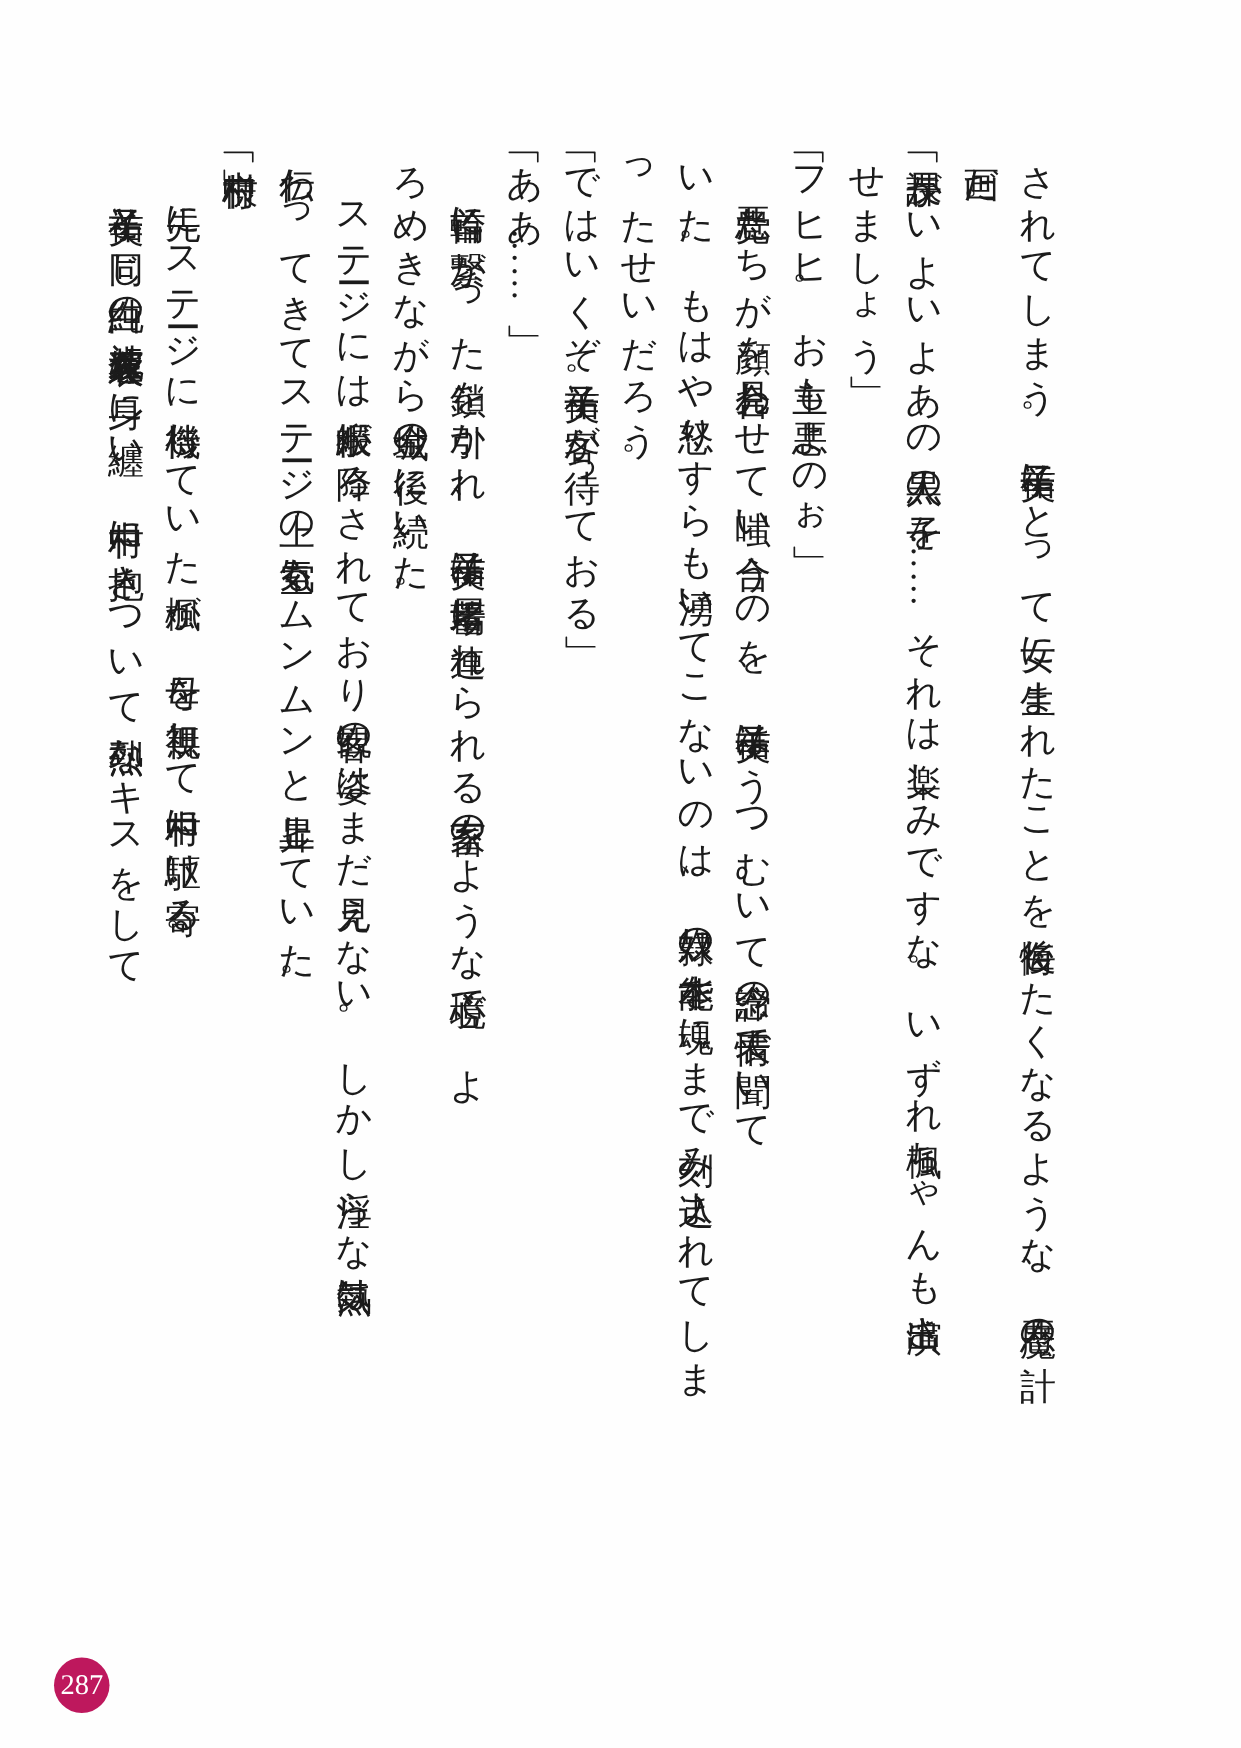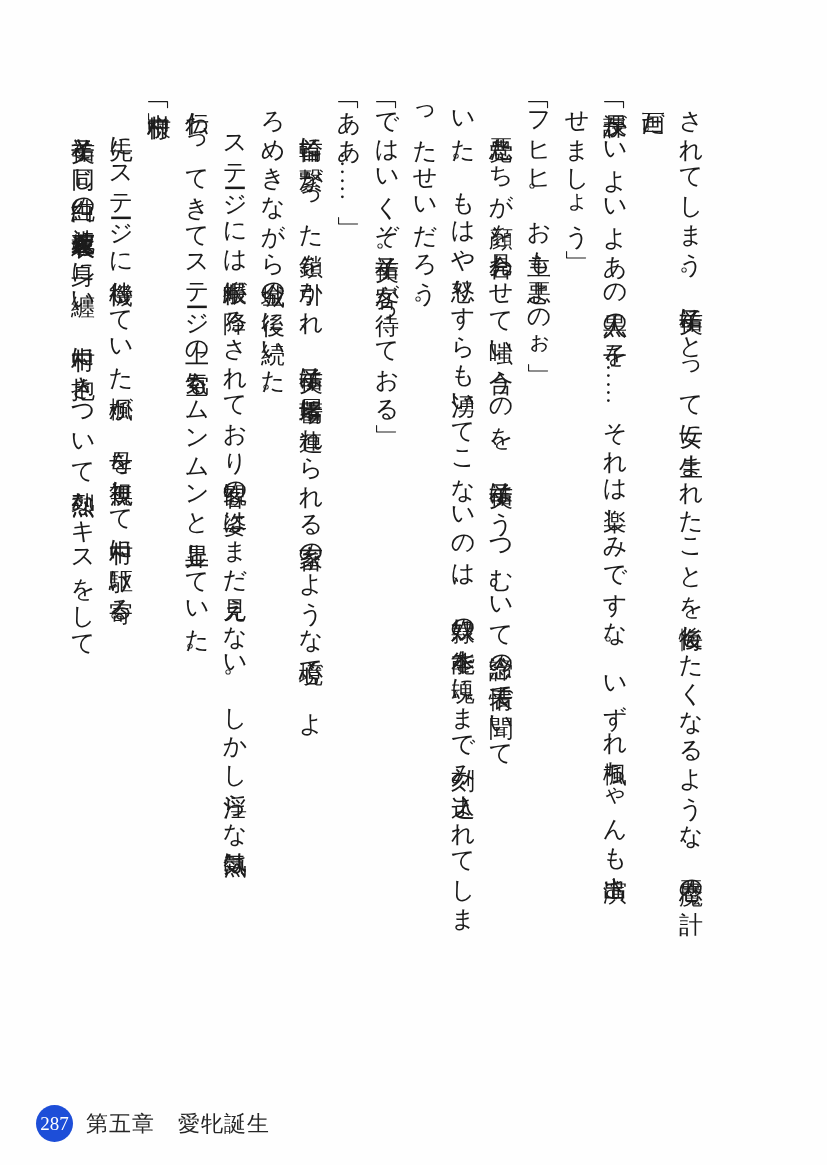--- a/index.html
+++ b/index.html
@@ -43,21 +43,21 @@
     top: 1105px;
     height: 37px;
     display: flex;
     align-items: center;
     gap: 13px;
   }
   .page-badge {
     width: 37px;
     height: 37px;
     border-radius: 50%;
-    background: #1d4ed8;
+    background: #be185d;
     color: #ffffff;
     display: flex;
     align-items: center;
     justify-content: center;
     font-size: 19px;
     line-height: 1;
     font-family: "Liberation Serif", "DejaVu Serif", serif;
   }
   .chapter-title {
     font-size: 22px;
@@ -85,14 +85,13 @@
   <p class="line">伝わってきてステージ上の空気もムンムンと上昇していた。</p>
   <p class="line">「中村様」</p>
   <p class="line indent">先にステージに待機していた楓が、母を無視して中村に駆け寄る。</p>
   <p class="line indent">祐美子と同じ純白の被虐花嫁衣装を身に纏い、中村に抱きついて熱烈なキスをして</p>
 </main>
 
 <footer class="footer">
   <span class="page-badge">
     <span>287</span>
   </span>
-  <span class="chapter-title">第五章　愛牝誕生</span>
 </footer>
 
 </body></html>

